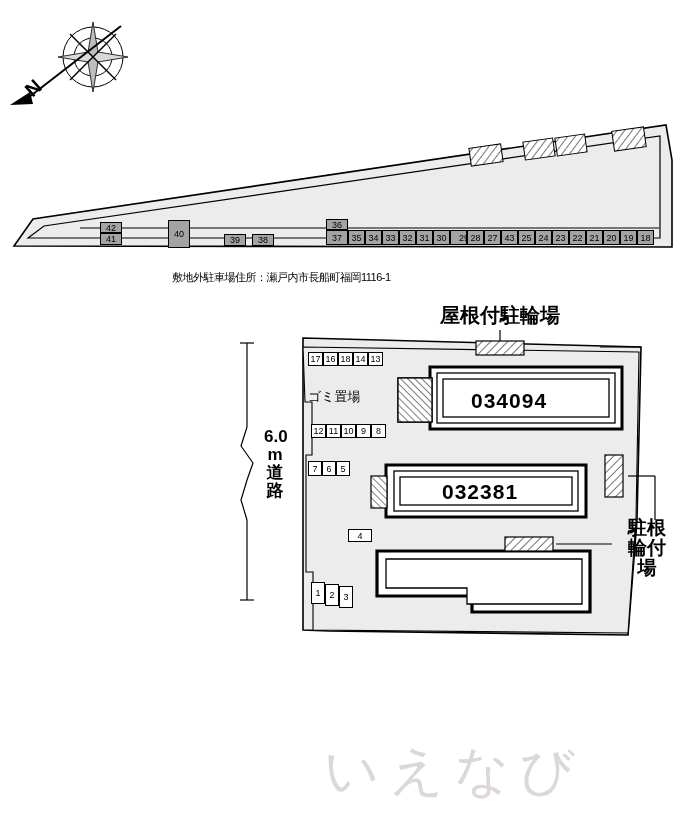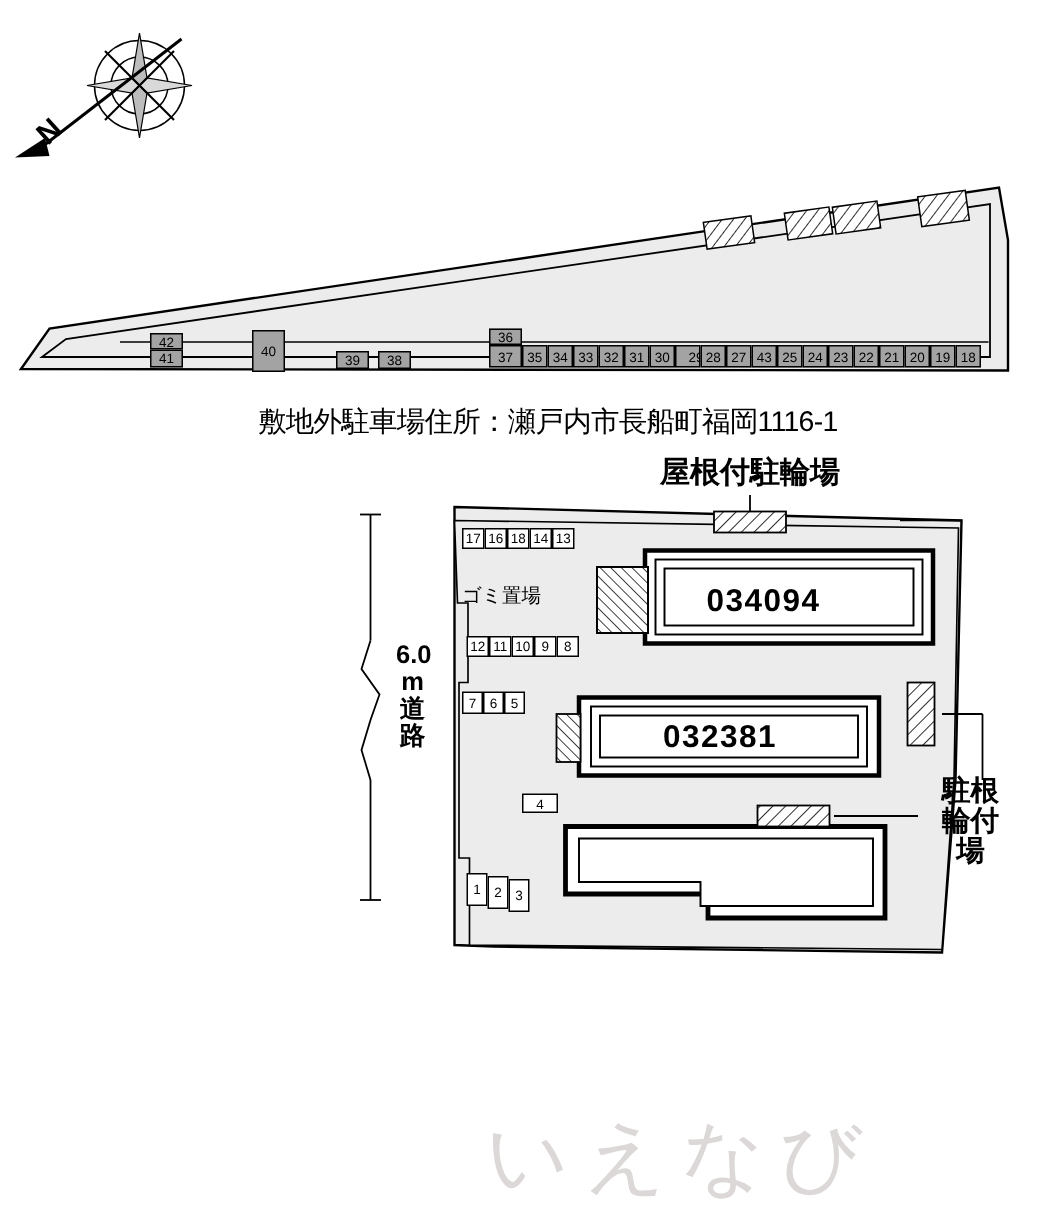--- a/index.html
+++ b/index.html
@@ -5,21 +5,21 @@
   html,body{margin:0;padding:0;background:#fff;}
   body{width:700px;height:821px;position:relative;overflow:hidden;
        font-family:"Liberation Sans",sans-serif;color:#000;}
   .layer{position:absolute;left:0;top:0;width:700px;height:821px;}
   svg{display:block;}
 
   
   .lbl{position:absolute;font-family:"Liberation Sans",sans-serif;
        line-height:1;white-space:nowrap;}
   .small{font-size:11px;}
-  .addr{font-size:19px;letter-spacing:-0.5px;}
+  .addr{font-size:11px;letter-spacing:-0.5px;}
   .hdg{font-size:20px;font-weight:bold;letter-spacing:0px;}
   .bldg{font-size:21px;font-weight:bold;letter-spacing:1px;}
   .road{font-size:17px;font-weight:bold;line-height:1.05;text-align:center;}
   .vert{font-size:19px;font-weight:bold;line-height:1.05;text-align:center;}
   .wm{position:absolute;left:324px;top:735px;font-size:54px;color:#ddd8d8;
       letter-spacing:10px;font-family:"Liberation Sans",sans-serif;}
 
   
   .pbox{position:absolute;border:1px solid #000;background:#a3a3a3;
         font-size:9px;display:flex;align-items:center;justify-content:center;

